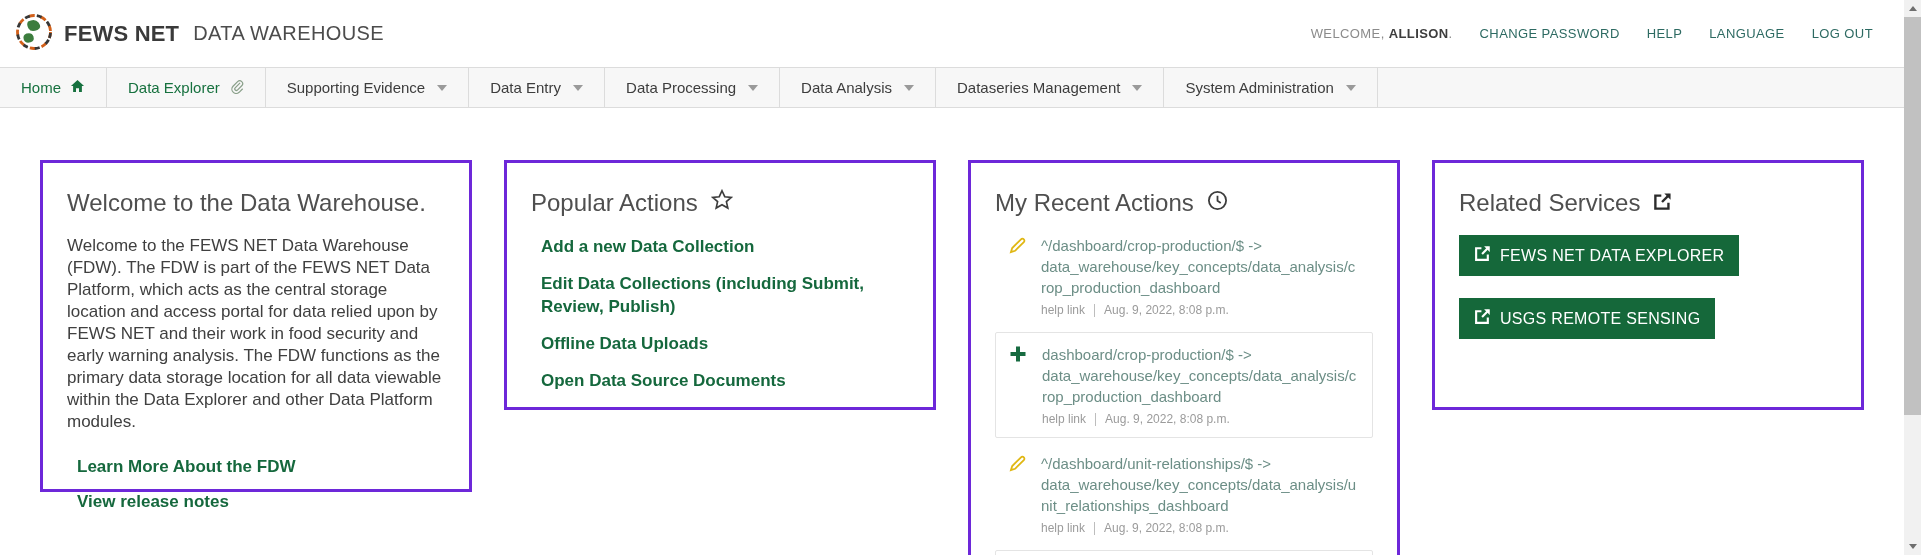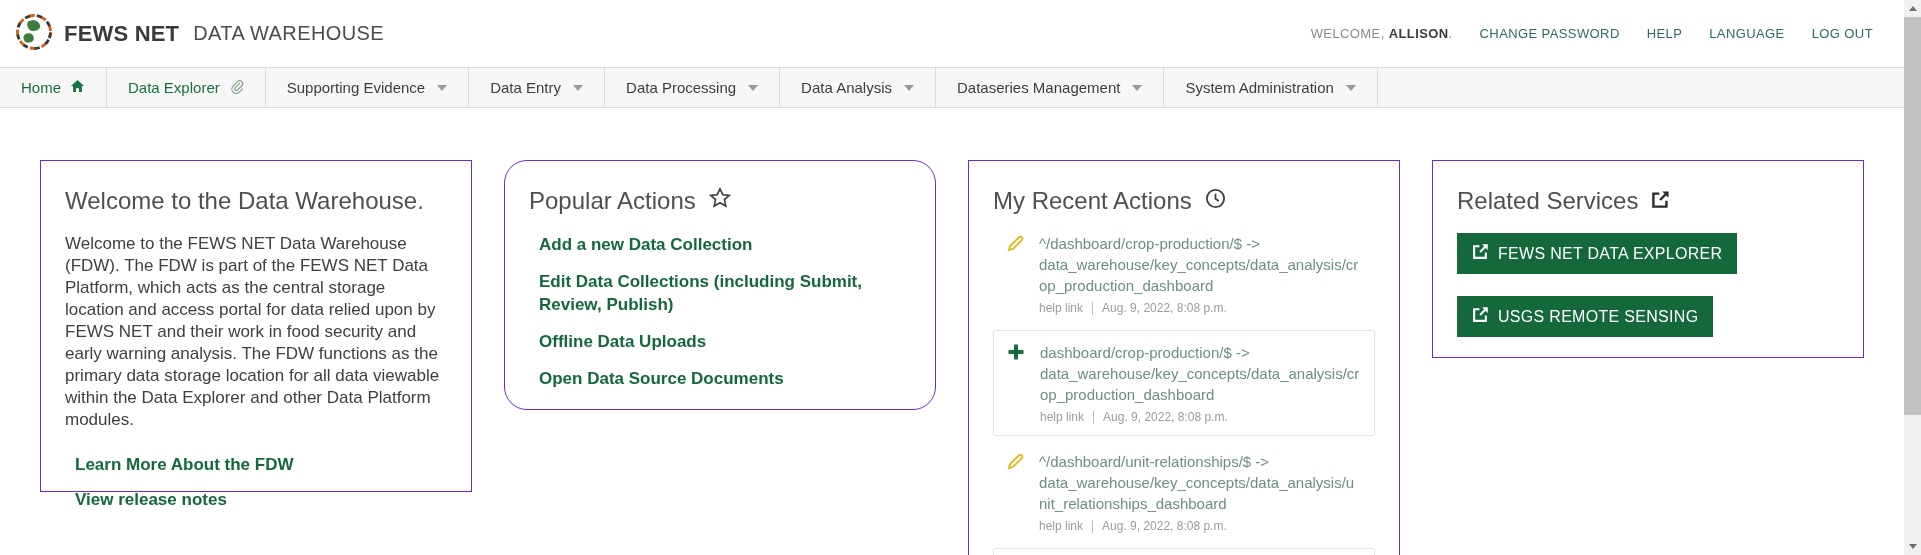--- a/index.html
+++ b/index.html
@@ -23,27 +23,27 @@
   .navbar { height:41px; background:#f7f7f7; border-top:1px solid #dcdcdc;
             border-bottom:1px solid #dcdcdc; display:flex; align-items:stretch; }
   .nav-item { display:flex; align-items:center; gap:9px; padding:0 21px;
               border-right:1px solid #dcdcdc; font-size:15px; color:#3d3d3d; cursor:pointer; }
   .nav-item.green { color:#17713f; }
   .caret { width:0; height:0; border-left:5px solid transparent; border-right:5px solid transparent;
            border-top:6px solid #9a9a9a; margin-left:3px; }
 
   
   .content { padding:52px 40px 0; display:flex; gap:32px; align-items:flex-start; background:#fff; }
-  .card { background:#fff; border:1px solid #6d28d9; width:432px; padding:26px 24px; }
+  .card { background:#fff; border:3px solid #6d28d9; width:432px; padding:26px 24px; }
   .card-title { font-size:24px; font-weight:normal; color:#4f4f4f; display:flex;
                 align-items:center; gap:13px; margin-bottom:18px; }
   .card-welcome { height:332px; }
-  .card-popular { height:250px;border-radius:23px; }
+  .card-popular { height:250px; }
   .card-recent  { height:560px; }
-  .card-related { height:198px; }
+  .card-related { height:250px; }
 
   .welcome-paragraph { font-size:17px; color:#404040; line-height:22px; margin-bottom:22px; }
   .green-link { display:block; font-size:17px; font-weight:bold; color:#15683d; line-height:23px;
                 padding-left:10px; margin-bottom:12px; text-decoration:none; cursor:pointer; }
   .card-popular .green-link { margin-bottom:14px; }
 
   
   .recent-item { display:flex; gap:14px; margin-bottom:15px; padding:0 13px; }
   .recent-item.boxed { border:1px solid #e4e4e4; border-radius:2px; padding:11px 13px; }
   .item-icon { flex:0 0 19px; padding-top:1px; }

